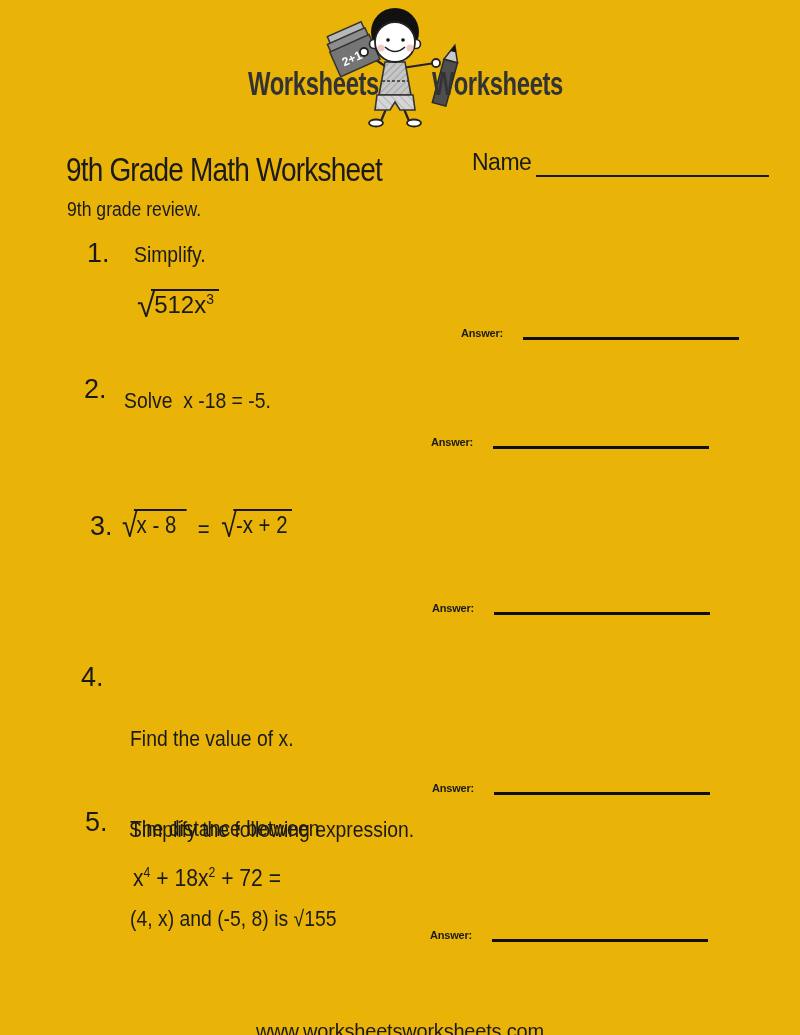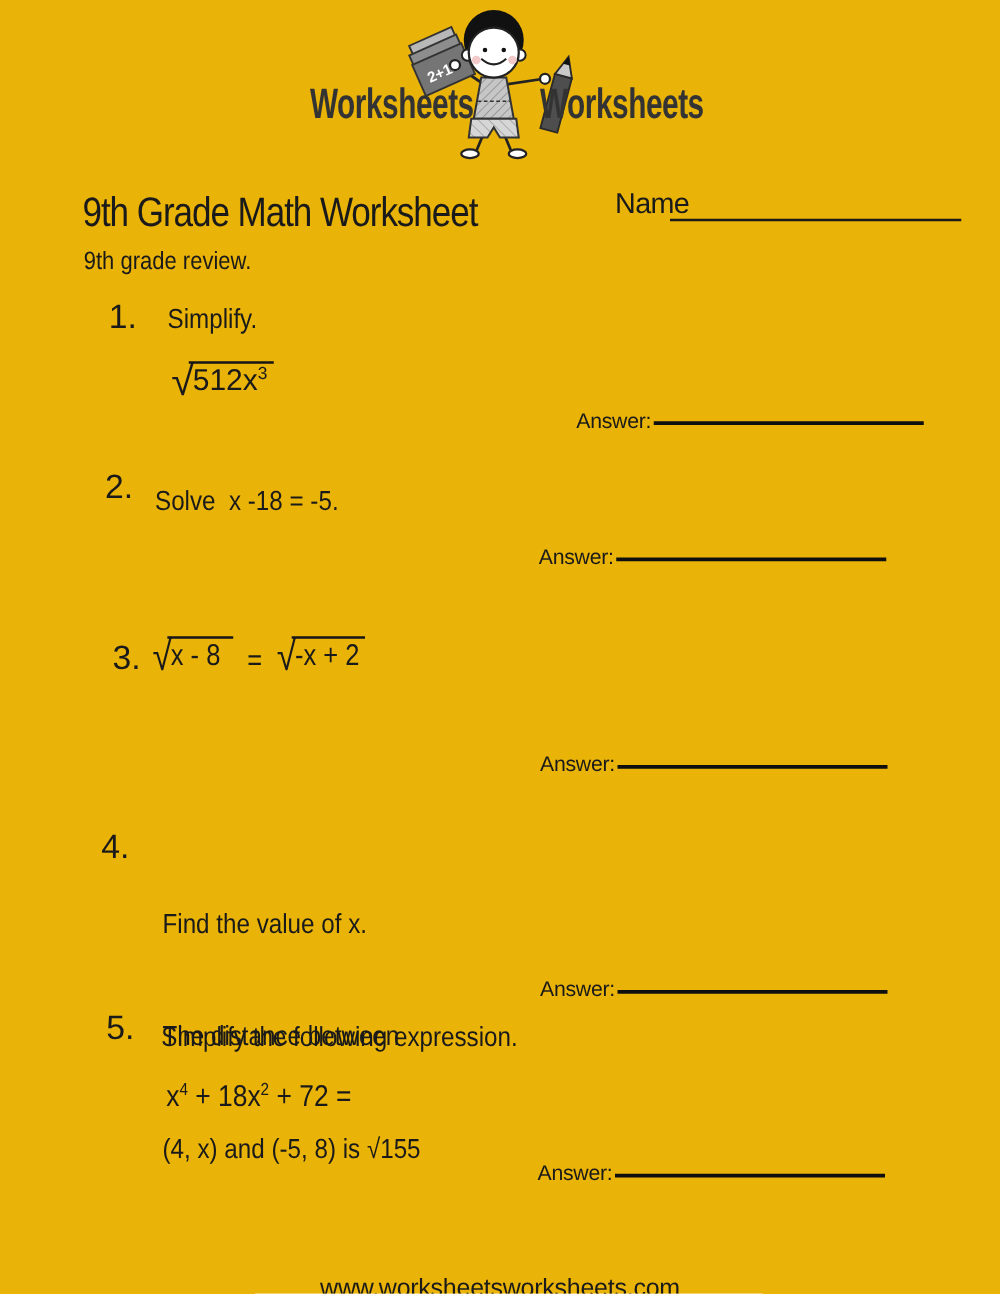--- a/index.html
+++ b/index.html
@@ -19,21 +19,21 @@
   .logo-right { left:432px; }
   .boy { position:absolute; left:322px; top:2px; width:145px; height:126px; }
   .boy text { font-family:"Liberation Sans","DejaVu Sans",sans-serif; }
 
   
   .title {
     position:absolute; left:66px; top:153px; margin:0; font-size:33px; font-weight:400;
     letter-spacing:-1px; transform:scaleX(0.85); transform-origin:left top;
     line-height:1; color:#1a1a1a; white-space:pre;
   }
-  .name-label { position:absolute; left:492px; top:151px; font-size:23px; line-height:1; letter-spacing:-0.5px; }
+  .name-label { position:absolute; left:472px; top:151px; font-size:23px; line-height:1; letter-spacing:-0.5px; }
   .name-line  { position:absolute; left:536px; top:175px; width:233px; height:0; border-top:2px solid #1a1a1a; }
   .subtitle   {
     position:absolute; left:67px; top:199px; font-size:20px; line-height:1;
     transform:scaleX(0.88); transform-origin:left top; white-space:pre;
   }
 
   
   .pnum  { position:absolute; font-size:27px; line-height:1; color:#1a1a1a; }
   .ptext {
     position:absolute; font-size:22px; line-height:1.36;
@@ -53,21 +53,21 @@
   .e5 sup, .vinc sup { font-size:0.58em; vertical-align:super; line-height:0; }
 
   
   .sqrt  { display:inline-flex; align-items:flex-start; }
   .rsign { display:block; font-size:1.38em; line-height:1; margin-right:-4px; }
   .vinc  { display:block; border-top:2.5px solid #161616; padding:1px 5px 0 3px; line-height:1.12; white-space:pre; }
   .eq    { margin:0 7px; }
 
   
   .answer-row { position:absolute; height:22px; width:290px; }
-  .ans-label  { position:absolute; left:0; top:0; font-size:17px; line-height:1.2; letter-spacing:-0.2px; }
+  .ans-label  { position:absolute; left:0; top:0; font-size:11px; line-height:1.2; letter-spacing:-0.2px;font-weight:bold; }
   .ans-line   { position:absolute; left:62px; top:10px; width:216px; height:0; border-top:3px solid #0f0f0f; }
   .a1 { left:461px; top:327px; }
   .a2 { left:431px; top:436px; }
   .a3 { left:432px; top:602px; }
   .a4 { left:432px; top:782px; }
   .a5 { left:430px; top:929px; }
 
   
   .footer { position:absolute; left:0; top:1020px; width:800px; text-align:center; font-size:20px; letter-spacing:-0.2px; color:#1a1a1a; }
 </style>

